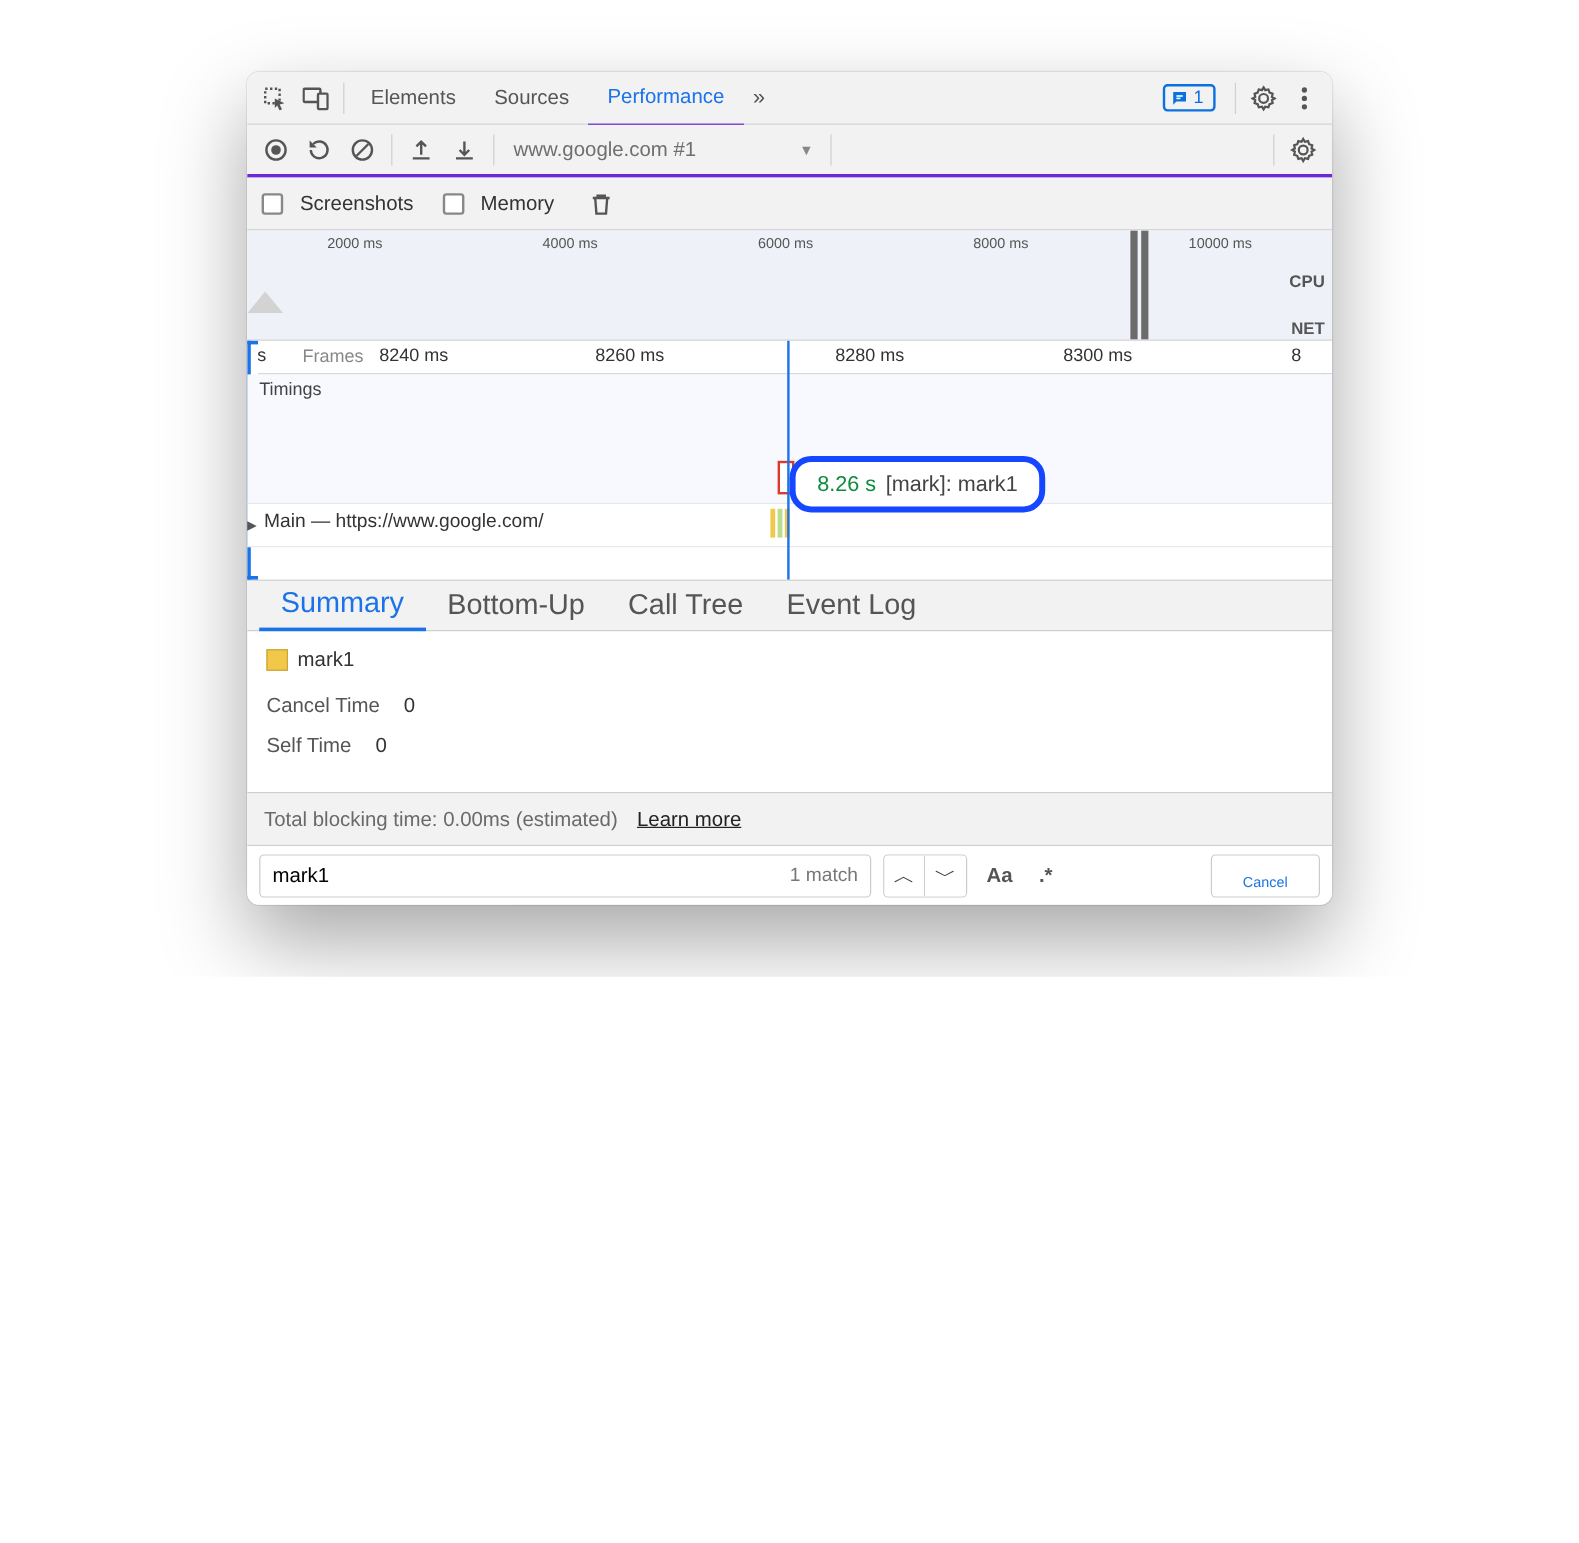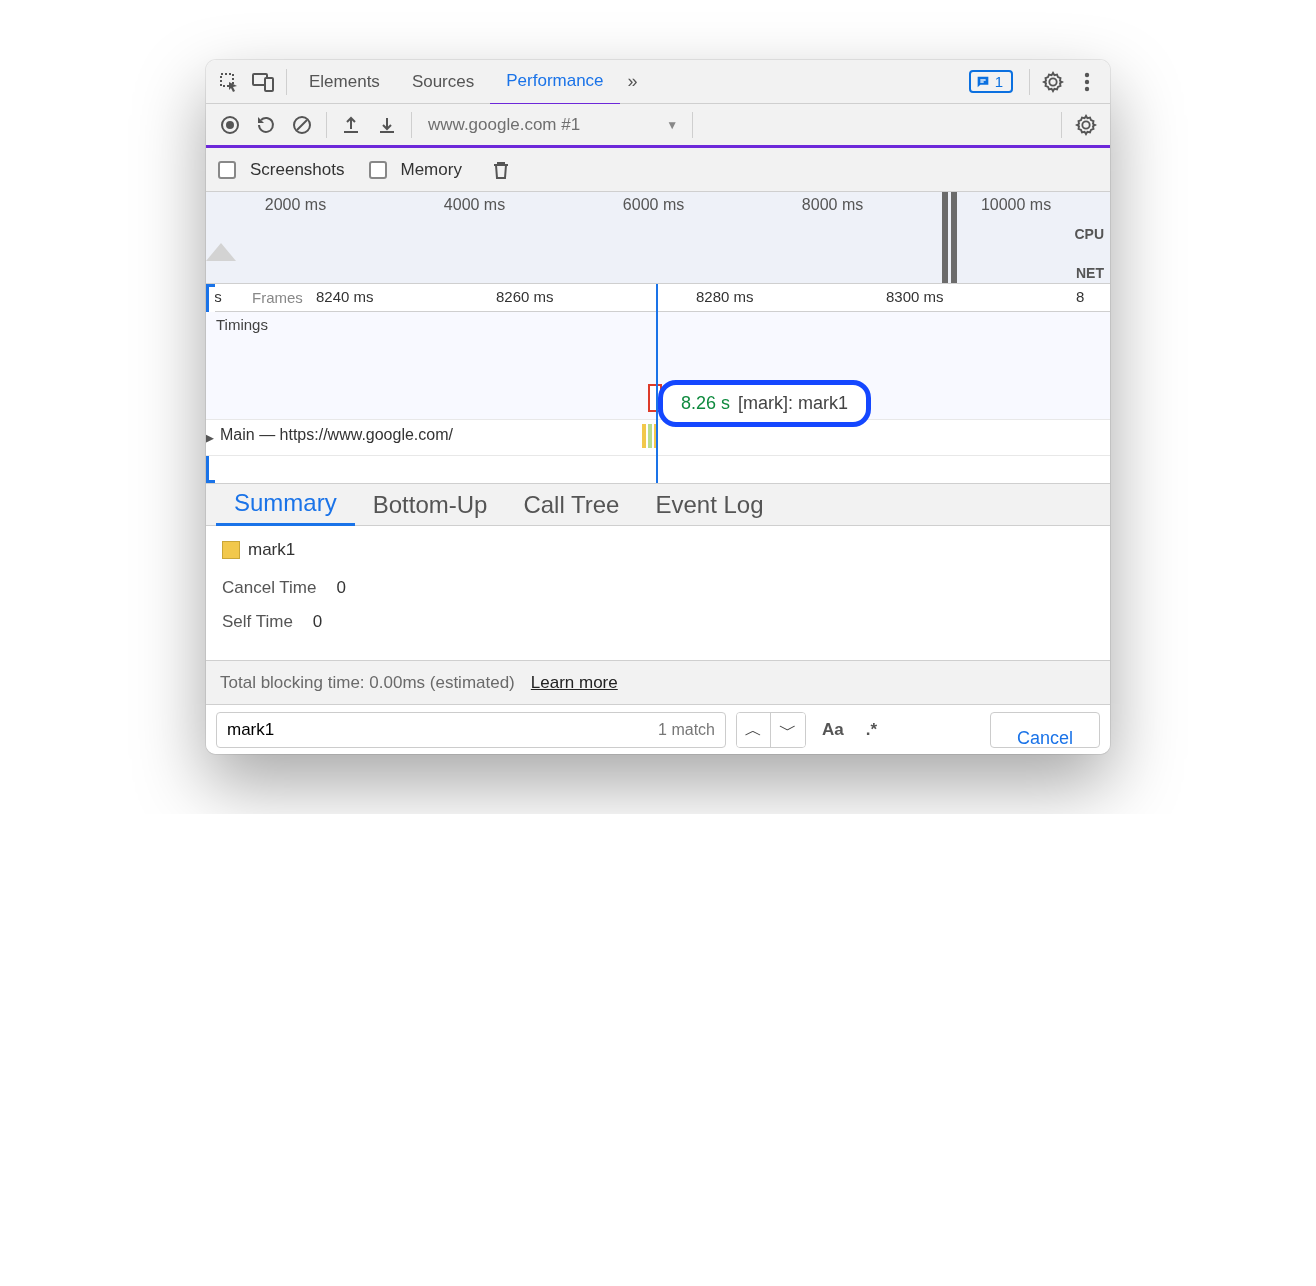--- a/index.html
+++ b/index.html
@@ -26,21 +26,21 @@
   
   .toolbar{height:44px;border-bottom:3px solid #6d28d9;background:#f2f2f2;display:flex;align-items:center;padding:0 6px;color:#555;}
   .toolbar .iconbtn{width:36px;height:36px;display:flex;align-items:center;justify-content:center;color:#555;cursor:pointer;}
   .toolbar .sep{width:1px;height:26px;background:#cfcfcf;margin:0 6px;}
   .recdrop{color:#6f6f6f;font-size:17px;display:flex;align-items:center;gap:6px;padding:0 10px;}
   
   .checksrow{height:44px;border-bottom:1px solid #cfcfcf;background:#f2f2f2;display:flex;align-items:center;gap:14px;padding:0 12px;color:#333;font-size:17px;}
   .chk{width:18px;height:18px;border:2px solid #888;border-radius:3px;background:#fff;}
   
   .overview{height:92px;border-bottom:1px solid #cfcfcf;background:#eef1f8;position:relative;overflow:hidden;}
-  .overview .ticks{display:flex;justify-content:space-around;font-size:16px;color:#555;padding:4px 0 0;}
+  .overview .ticks{display:flex;justify-content:space-around;font-size:12px;color:#555;padding:4px 0 0;}
   .overview .cpu{position:absolute;right:6px;top:34px;font-size:14px;font-weight:700;color:#555;}
   .overview .net{position:absolute;right:6px;bottom:2px;font-size:14px;font-weight:700;color:#555;}
   .handlebar{position:absolute;top:0;bottom:0;width:20px;display:flex;gap:3px;}
   .handlebar span{width:6px;background:#6b6b6b;}
   .handlebar.h1{left:736px;}
   
   .detail{position:relative;height:200px;border-bottom:1px solid #cfcfcf;}
   .detail .topruler{height:28px;border-bottom:1px solid #cfcfcf;background:#fff;display:flex;align-items:center;font-size:15px;color:#333;position:relative;}
   .detail .topruler .lbl{color:#888;font-size:15px;padding-left:10px;}
   .detail .topruler .tick{position:absolute;top:4px;font-size:15px;color:#333;}
@@ -75,21 +75,21 @@
   .blocking a{color:#222;text-decoration:underline;cursor:pointer;}
   
   .searchbar{height:50px;border-top:1px solid #cfcfcf;background:#fff;display:flex;align-items:center;padding:0 10px;gap:10px;}
   .searchbar .inwrap{flex:0 0 510px;height:36px;border:1px solid #ccc;border-radius:4px;display:flex;align-items:center;padding:0 10px;font-size:17px;color:#333;justify-content:space-between;}
   .searchbar .inwrap input{border:none;outline:none;font-size:17px;flex:1;}
   .match{color:#777;font-size:16px;}
   .navbtns{display:flex;border:1px solid #ccc;border-radius:4px;overflow:hidden;height:36px;}
   .navbtns button{width:34px;border:none;background:#fff;border-right:1px solid #ccc;font-size:18px;color:#444;cursor:pointer;}
   .navbtns button:last-child{border-right:none;}
   .toggle{font-size:17px;color:#555;padding:0 6px;cursor:pointer;}
-  .cancel{margin-left:auto;border:1px solid #ccc;border-radius:4px;height:36px;padding:15px 26px;font-size:18px;color:#1a73e8;background:#fff;cursor:pointer;}
+  .cancel{margin-left:auto;border:1px solid #ccc;border-radius:4px;height:36px;padding:15px 26px;font-size:12px;color:#1a73e8;background:#fff;cursor:pointer;}
   svg{display:block;}
 </style>
 </head>
 <body>
 
 <div class="window">
 
 
   <div class="tabsbar">
     <div class="iconbtn">

